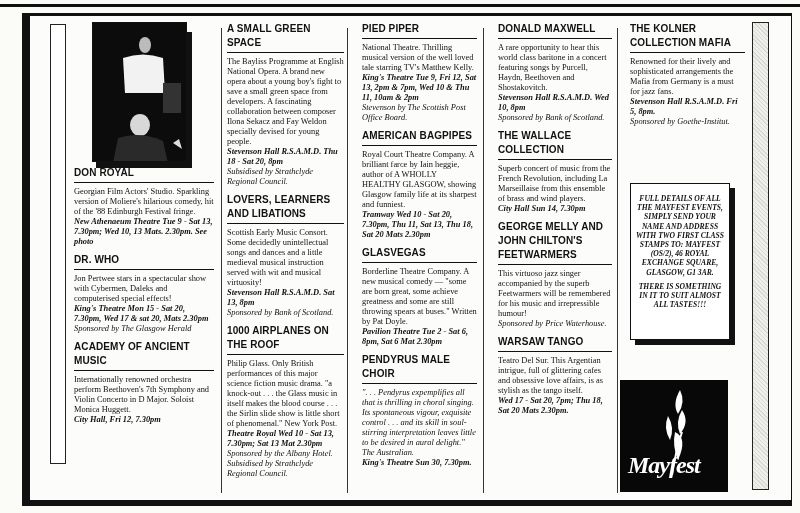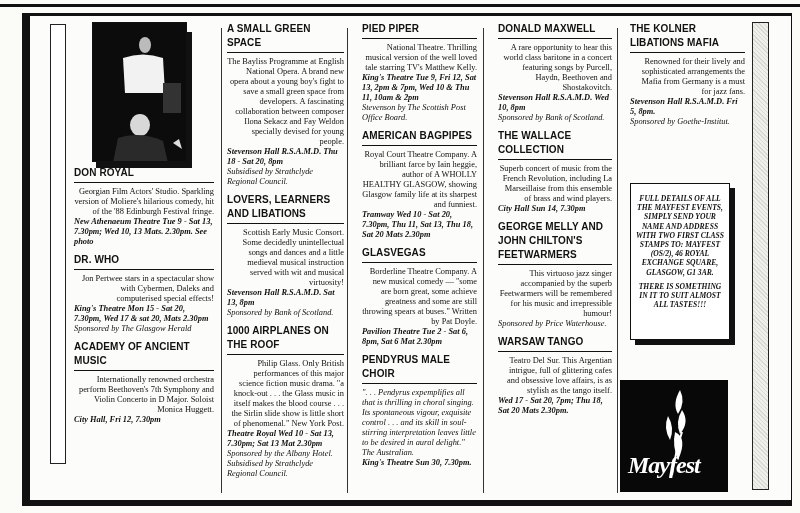--- a/index.html
+++ b/index.html
@@ -6,21 +6,21 @@
     html, body { width: 800px; height: 513px; background: #fbfbf8; overflow: hidden; }
     body { position: relative; font-family: "Liberation Serif", serif; color: #111; }
     .topline { position: absolute; left: 0; top: 4px; width: 800px; height: 3px; background: #111; }
     .frame { position: absolute; left: 22px; top: 13px; width: 770px; height: 493px; border: 1px solid #111; border-left: 8px solid #111; border-bottom: 6px solid #111; border-top: 3px solid #111; background: #fcfcfa; }
     .leftbar { position: absolute; left: 50px; top: 24px; width: 16px; height: 440px; border: 1px solid #222; background: #fff; }
     .photo { position: absolute; left: 92px; top: 22px; width: 95px; height: 140px; background: #0c0c0c; border: 1px solid #111; overflow: hidden; }
     .photo-shadow { position: absolute; left: 96px; top: 32px; width: 96px; height: 136px; background: #111; }
     .col { position: absolute; top: 22px; }
     .divider { position: absolute; width: 1px; background: #333; }
     .h { font-family: "Liberation Sans", sans-serif; font-weight: bold; font-size: 10px; line-height: 14px; letter-spacing: 0.1px; border-bottom: 1.5px solid #111; padding-bottom: 2px; margin-bottom: 4px; }
-    .p { font-size: 8.4px; line-height: 10px; text-align: right; }
+    .p { font-size: 8.4px; line-height: 10px; }
     .i { font-style: italic; font-size: 8.4px; line-height: 10px; }
     .bi { font-style: italic; font-weight: bold; font-size: 8.4px; line-height: 10px; }
     .block { margin-bottom: 6px; }
     .infobox { position: absolute; left: 630px; top: 183px; width: 100px; height: 157px; border: 1px solid #111; background: #fff; box-shadow: 5px 5px 0 #111; text-align: center; padding: 10px 4px 0 4px; }
     .infobox .t { font-style: italic; font-weight: bold; font-size: 7.6px; line-height: 9.2px; font-family: "Liberation Serif", serif; }
     .logo { position: absolute; left: 620px; top: 380px; width: 108px; height: 112px; background: #080808; overflow: hidden; }
     .logo-text { position: absolute; left: 8px; top: 72px; color: #fff; font-family: "Liberation Serif", serif; font-style: italic; font-weight: bold; font-size: 24px; letter-spacing: -1px; }
     .stipple { position: absolute; left: 752px; top: 22px; width: 17px; height: 468px; border: 1px solid #222; background: repeating-linear-gradient(45deg, #d8d8d4 0 1px, #efefec 1px 3px); }
   </style>
 </head>
@@ -134,21 +134,21 @@
     <div class="h">WARSAW TANGO</div>
     <div class="p">Teatro Del Sur. This Argentian intrigue, full of glittering cafes and obsessive love affairs, is as stylish as the tango itself.</div>
     <div class="bi">Wed 17 - Sat 20, 7pm; Thu 18, Sat 20 Mats 2.30pm.</div>
   </div>
 </div>
 
 <div class="divider" style="left:617px; top:28px; height:465px;"></div>
 
 <div class="col" style="left:630px; width:115px;">
   <div class="block">
-    <div class="h">THE KOLNER LIBATIONS MAFIA</div>
+    <div class="h">THE KOLNER COLLECTION MAFIA</div>
     <div class="p">Renowned for their lively and sophisticated arrangements the Mafia from Germany is a must for jazz fans.</div>
     <div class="bi">Stevenson Hall R.S.A.M.D. Fri 5, 8pm.</div>
     <div class="i">Sponsored by Goethe-Institut.</div>
   </div>
 </div>
 
 <div class="infobox">
   <div class="t">FULL DETAILS OF ALL THE MAYFEST EVENTS, SIMPLY SEND YOUR NAME AND ADDRESS WITH TWO FIRST CLASS STAMPS TO: MAYFEST (OS/2), 46 ROYAL EXCHANGE SQUARE, GLASGOW, G1 3AR.</div>
   <div class="t" style="margin-top:5px;">THERE IS SOMETHING IN IT TO SUIT ALMOST ALL TASTES!!!</div>
 </div>

